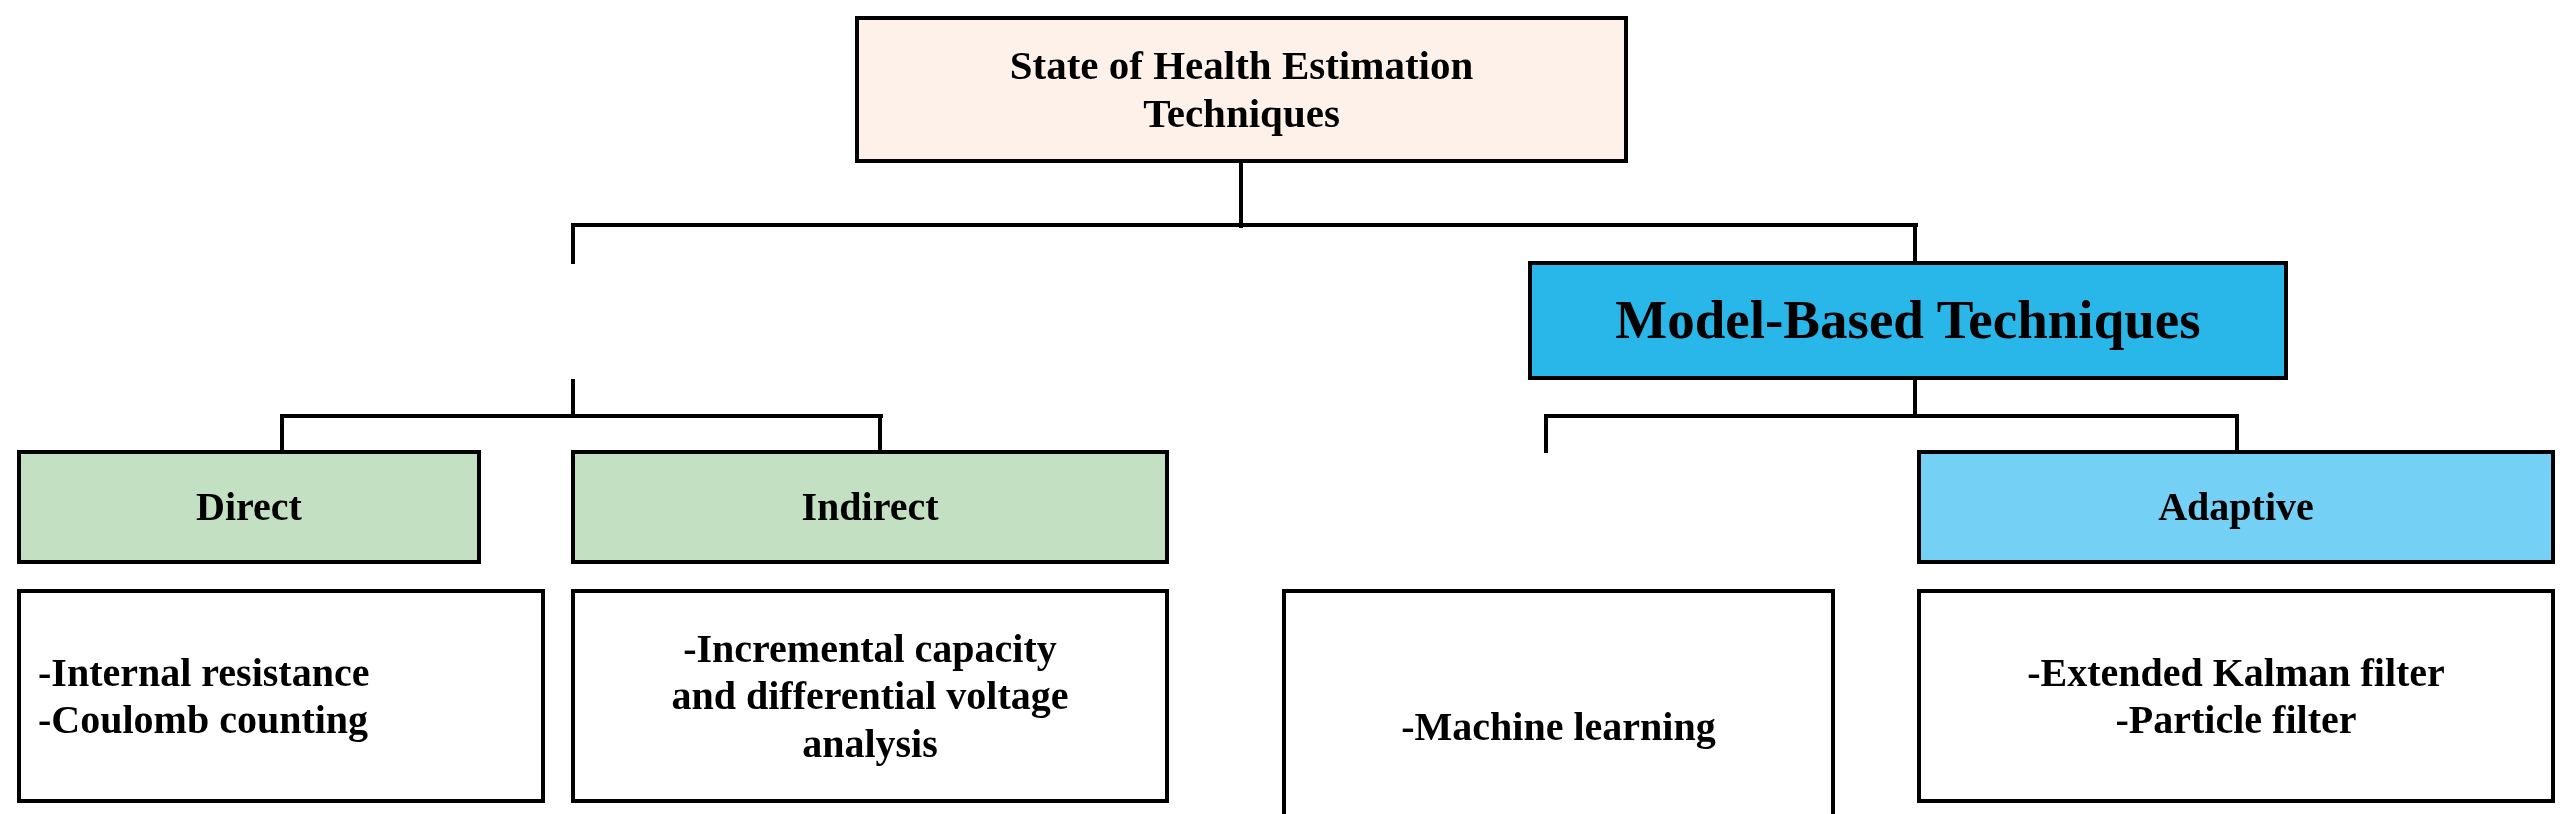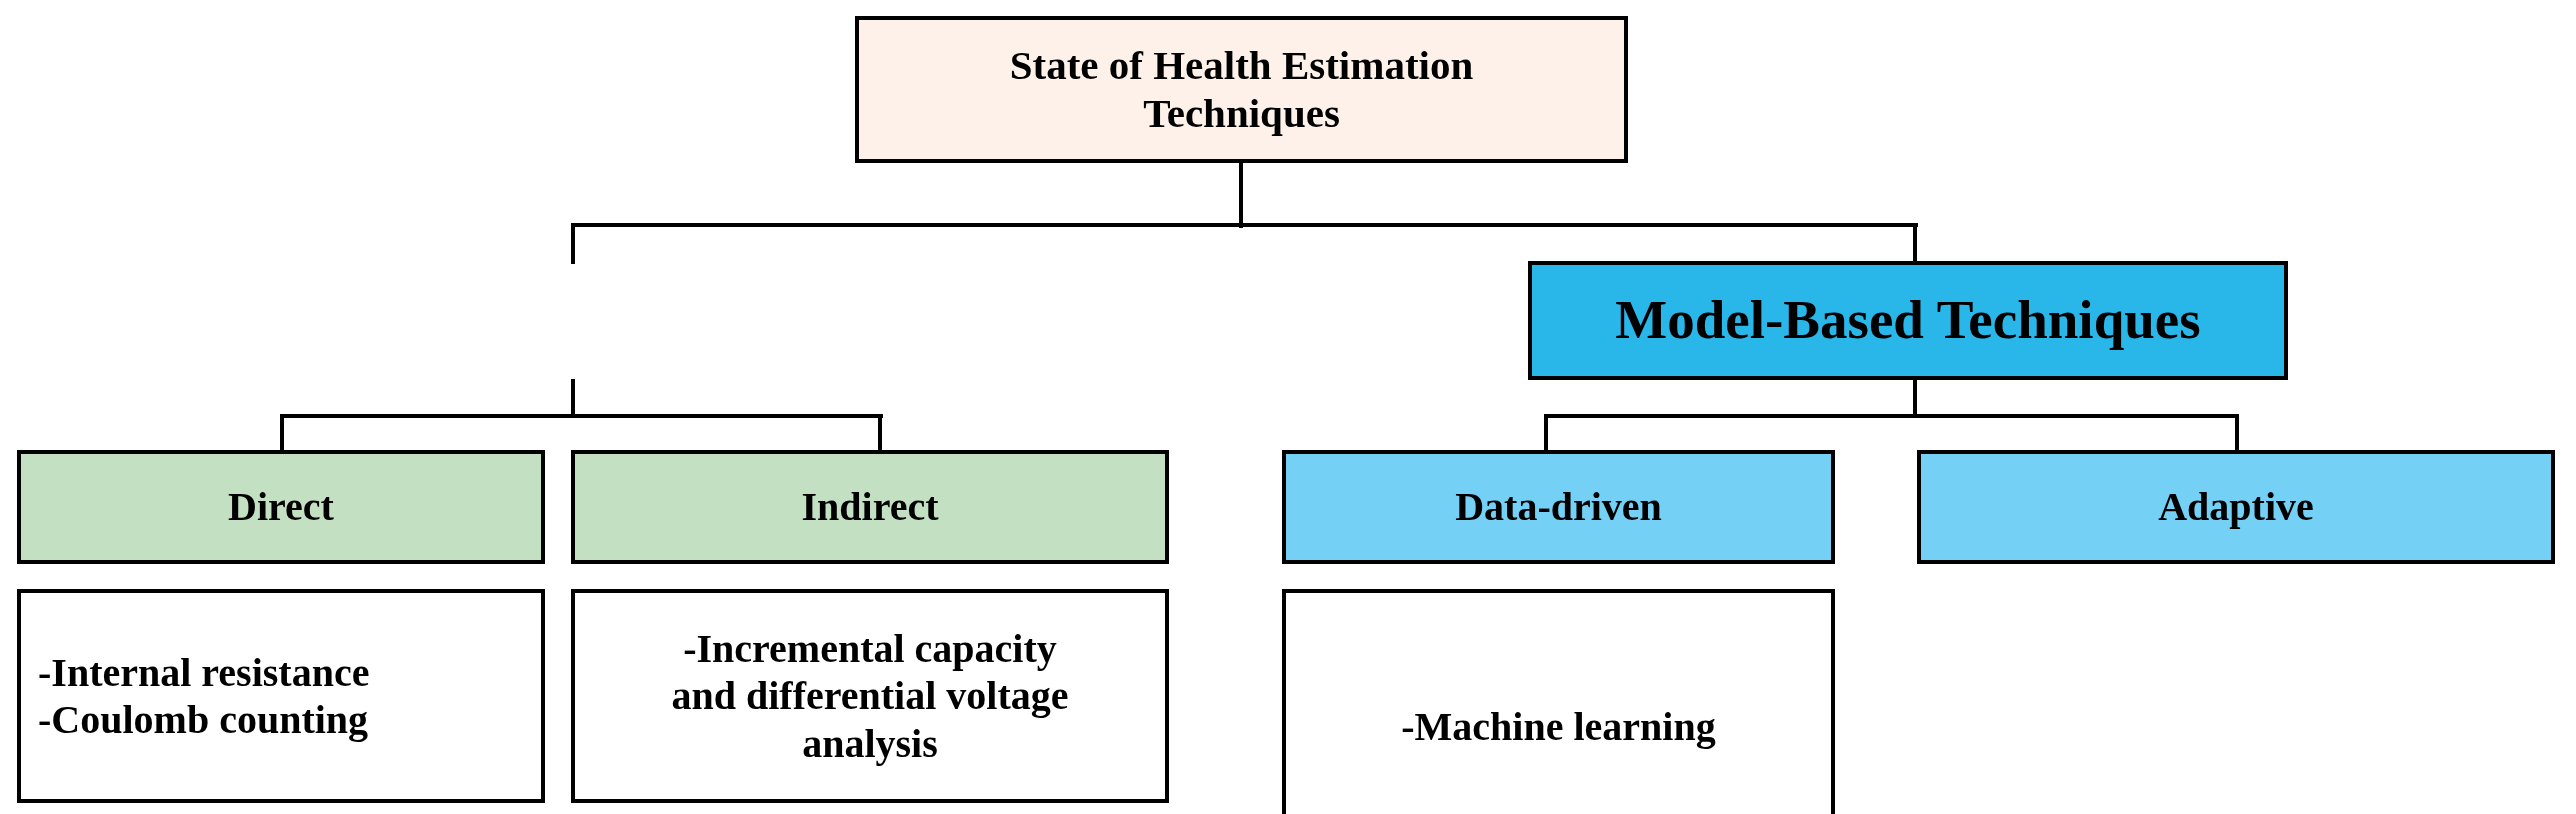--- a/index.html
+++ b/index.html
@@ -51,21 +51,21 @@
   #node-modelbased {
     left: 1528px; top: 261px;
     width: 760px; height: 119px;
     background: #29b6e8;
     font-size: 55px;
   }
 
   
   #node-direct {
     left: 17px;   top: 450px;
-    width: 528px; height: 114px;
+    width: 464px; height: 114px;
     background: #c3e0c3;
     font-size: 40px;
     justify-content: center;
   }
   #node-indirect {
     left: 571px;  top: 450px;
     width: 598px; height: 114px;
     background: #c3e0c3;
     font-size: 40px;
   }
@@ -164,38 +164,39 @@
   </div>
 
   <div class="node" id="node-direct">
     <span class="txt">Direct</span>
   </div>
 
   <div class="node" id="node-indirect">
     <span class="txt">Indirect</span>
   </div>
 
-  <div class="node" id="node-datadriven">
-    <span class="txt">Data-driven</span>
-  </div>
 
   <div class="node" id="node-adaptive">
     <span class="txt">Adaptive</span>
   </div>
 
   <div class="node leaf" id="leaf-direct">
     <span class="txt">-Internal resistance
 -Coulomb counting</span>
   </div>
 
   <div class="node leaf" id="leaf-indirect">
     <span class="txt">-Incremental capacity
 and differential voltage
 analysis</span>
   </div>
 
   <div class="node leaf" id="leaf-datadriven">
     <span class="txt">-Machine learning</span>
   </div>
 
+  <div class="node leaf" id="leaf-adaptive">
+    <span class="txt">-Extended Kalman filter
+-Particle filter</span>
+  </div>
 
 </div>
 
 
 </body></html>

